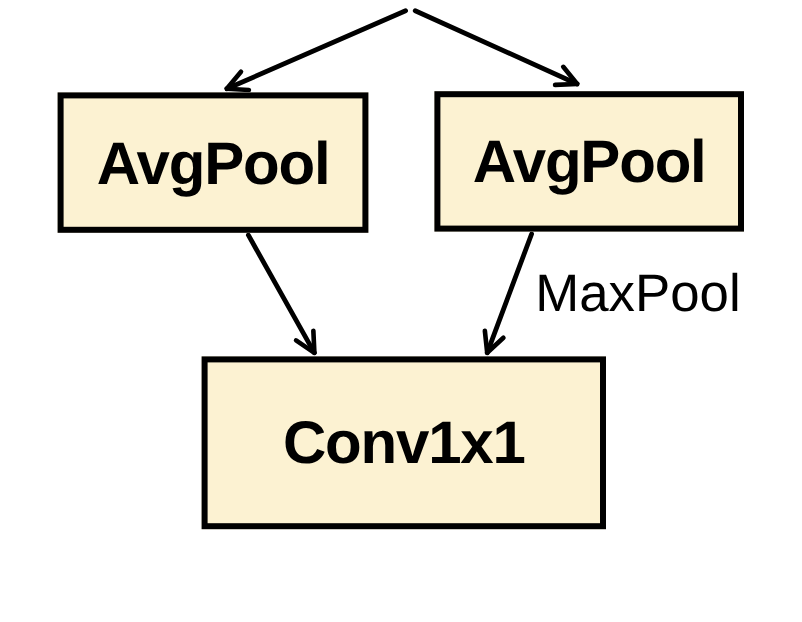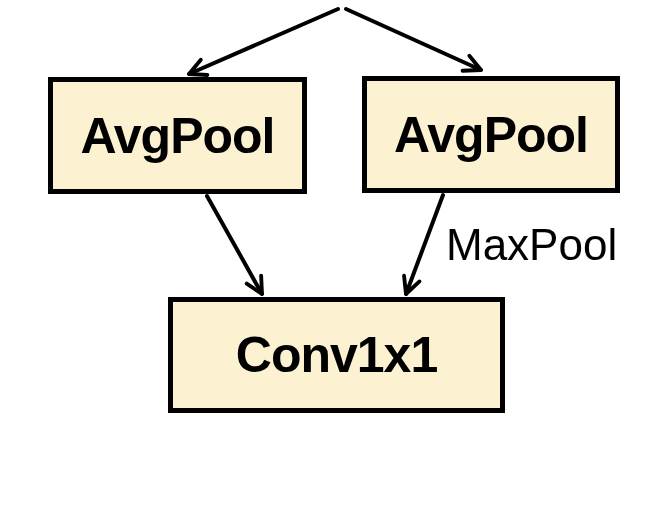--- a/index.html
+++ b/index.html
@@ -44,21 +44,21 @@
     display: flex;
     align-items: center;
     justify-content: center;
     font-weight: bold;
     font-size: 50px;
     letter-spacing: -1px;
     white-space: nowrap;
   }
   .node-avgpool { left: 48px;  top: 77px;  width: 259px; height: 117px; }
   .node-maxpool { left: 362px; top: 76px;  width: 258px; height: 117px; }
-  .node-conv    { left: 168px; top: 297px; width: 337px; height: 116px; }
+  .node-conv    { left: 168px; top: 297px; width: 337px; height: 144px; }
   .edge-label {
     position: absolute;
     font-size: 44px;
     font-weight: 400;
     line-height: 1;
     white-space: nowrap;
   }
   .edge-label-map    { left: 489px; top: 7px; }
   .edge-label-concat { left: 446px; top: 223px; }
 </style>

